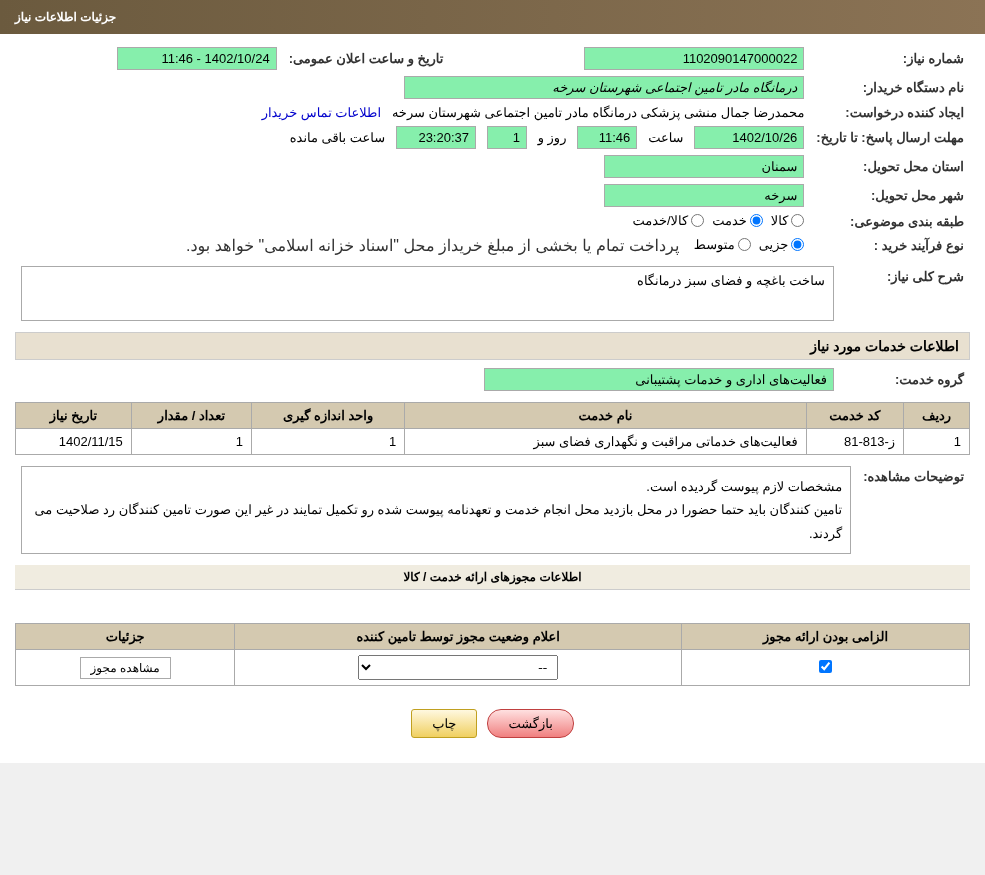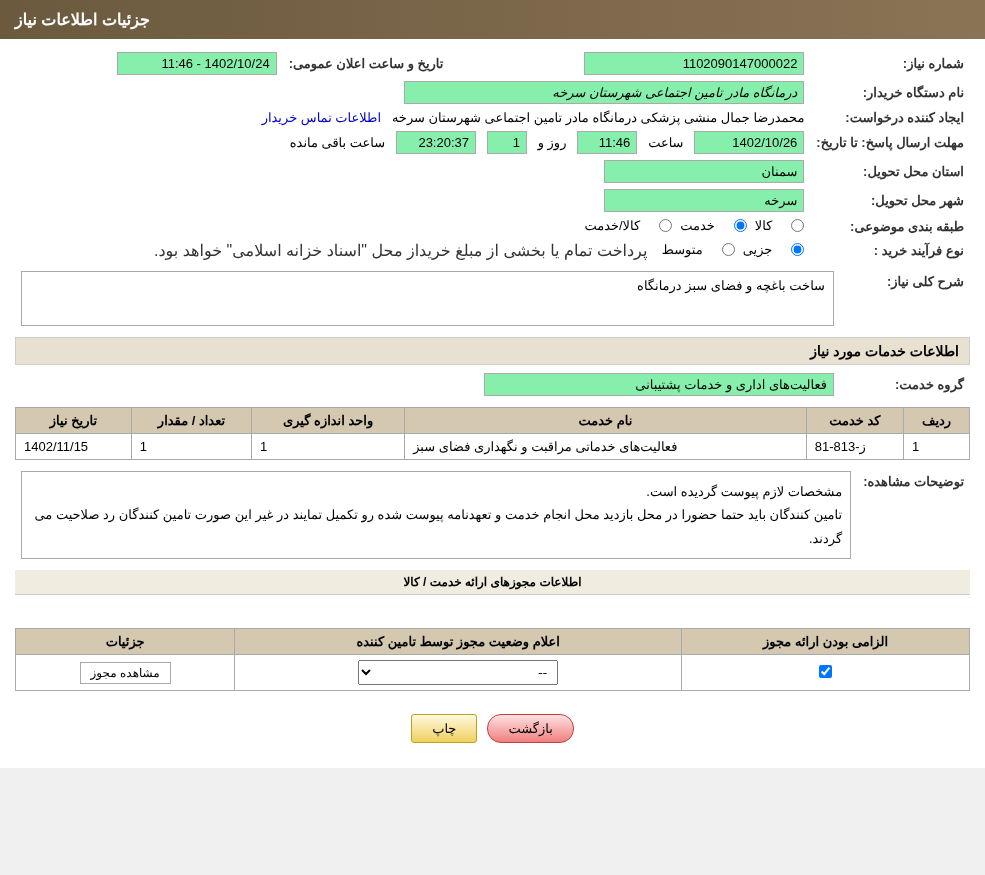--- a/index.html
+++ b/index.html
@@ -12,21 +12,21 @@
     .page-wrapper {
       width: 985px;
       margin: 0 auto;
       background: #fff;
     }
     .header-bar {
       background: linear-gradient(to left, #8B7355, #6B5A3E);
       color: #fff;
       text-align: left;
       padding: 10px 15px;
-      font-size: 16px;
+      font-size: 12px;
       font-weight: bold;
     }
     .main-content {
       padding: 10px 15px;
     }
     .section-header {
       background: #e8e0d0;
       border: 1px solid #ccc;
       padding: 5px 10px;
       font-weight: bold;
@@ -72,35 +72,35 @@
     .data-table th {
       background: #d4c9b0;
       border: 1px solid #aaa;
       padding: 5px 8px;
       text-align: center;
       font-weight: bold;
     }
     .data-table td {
       border: 1px solid #aaa;
       padding: 5px 8px;
-      text-align: left;
+      text-align: right;
     }
     .data-table tr:nth-child(even) td {
       background: #f9f9f9;
     }
     .radio-group {
       display: inline-flex;
       gap: 8px;
       align-items: center;
       flex-direction: row-reverse;
     }
     .radio-item {
       display: inline-flex;
       align-items: center;
-      gap: 19px;
+      gap: 3px;
     }
     .section-sub-header {
       background: #f0ece0;
       border-bottom: 1px solid #ccc;
       padding: 5px 10px;
       font-weight: bold;
       text-align: center;
       font-size: 12px;
       margin: 8px 0 5px 0;
     }

